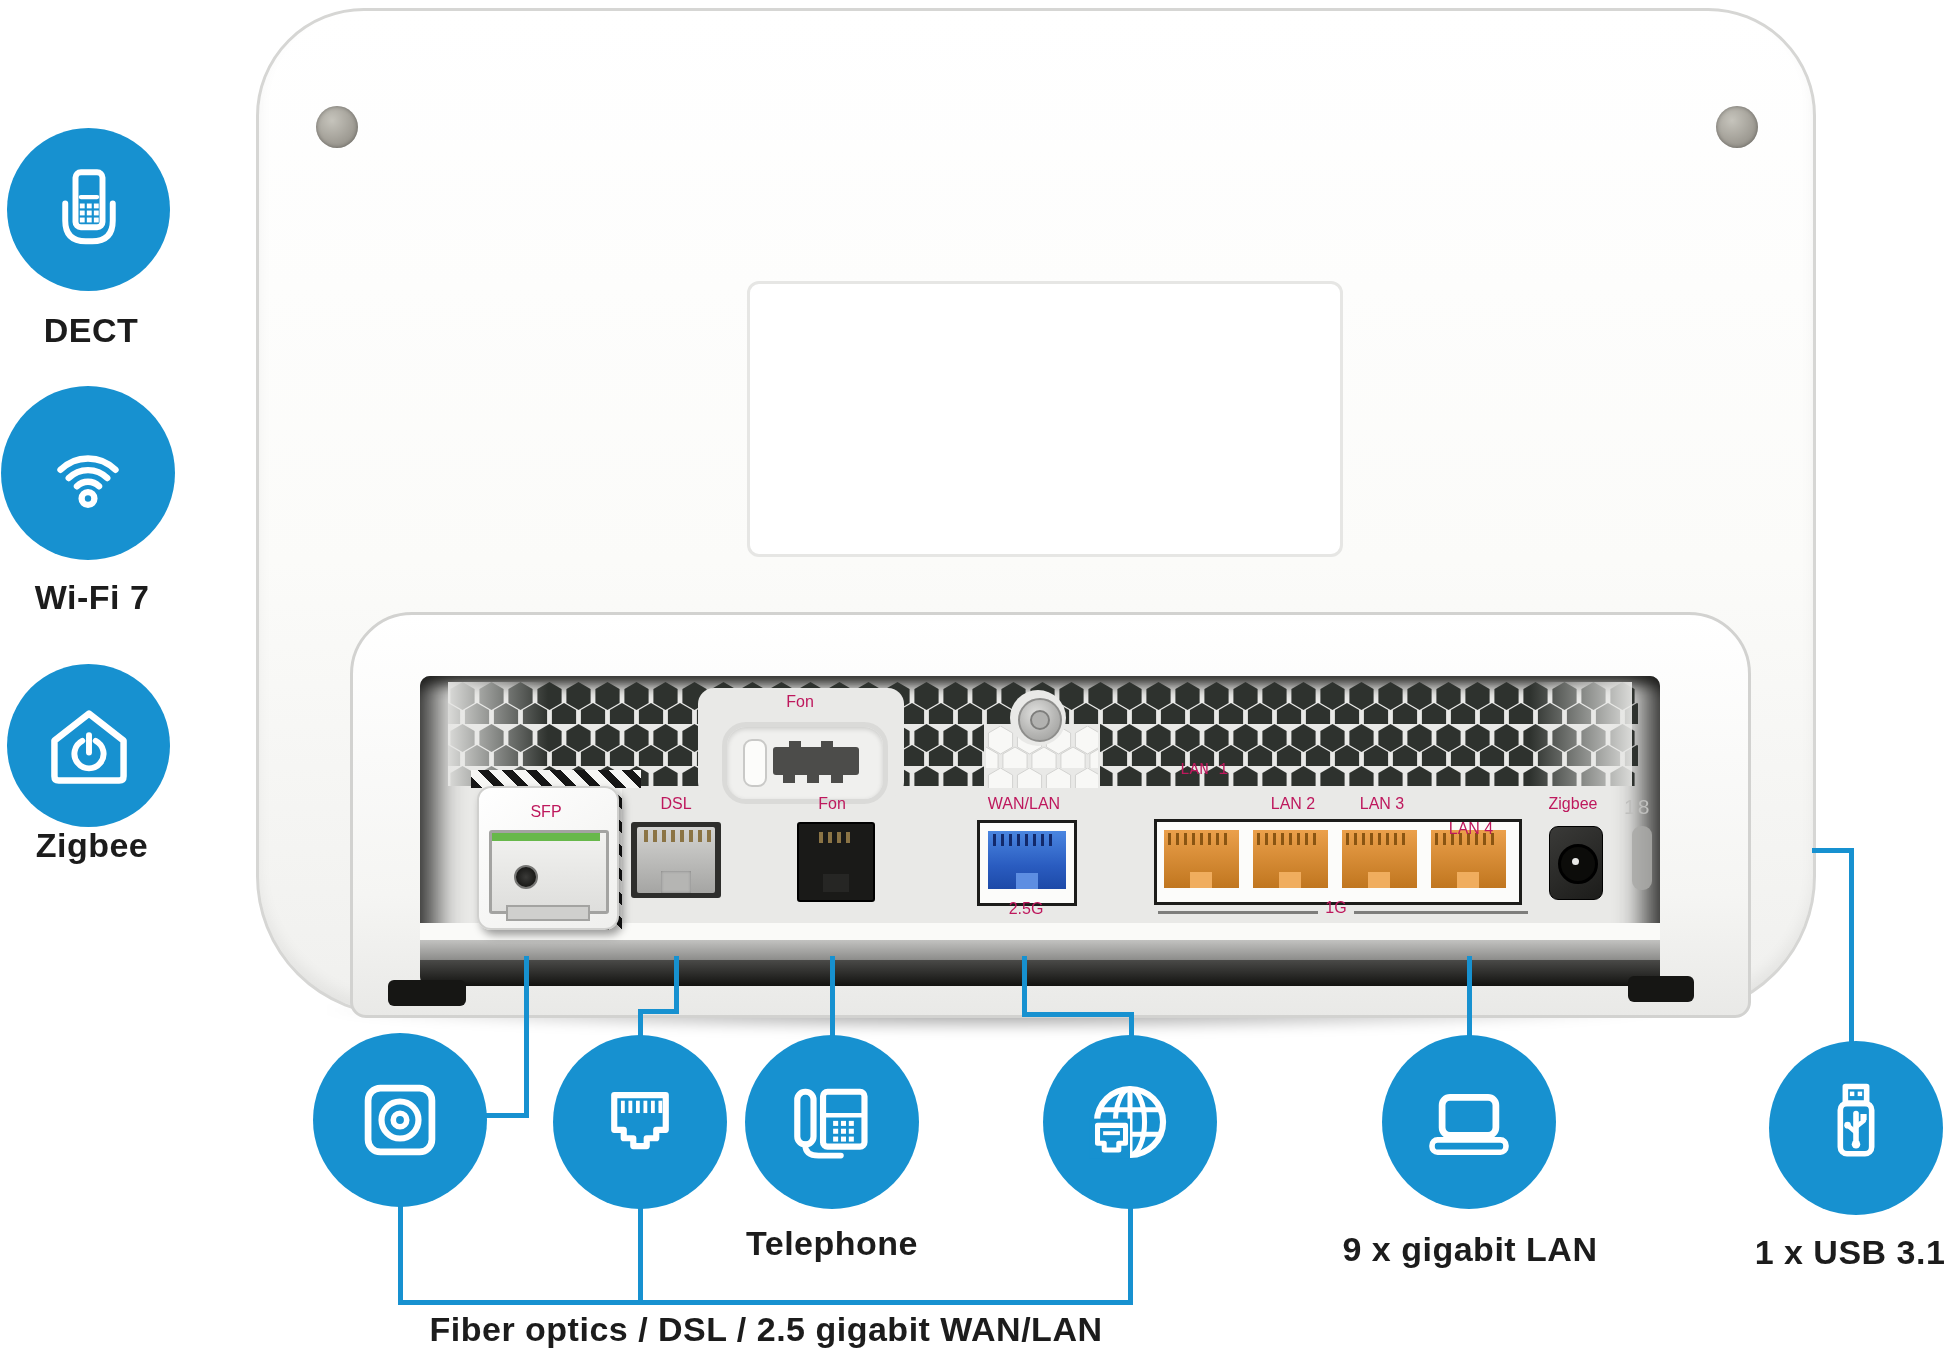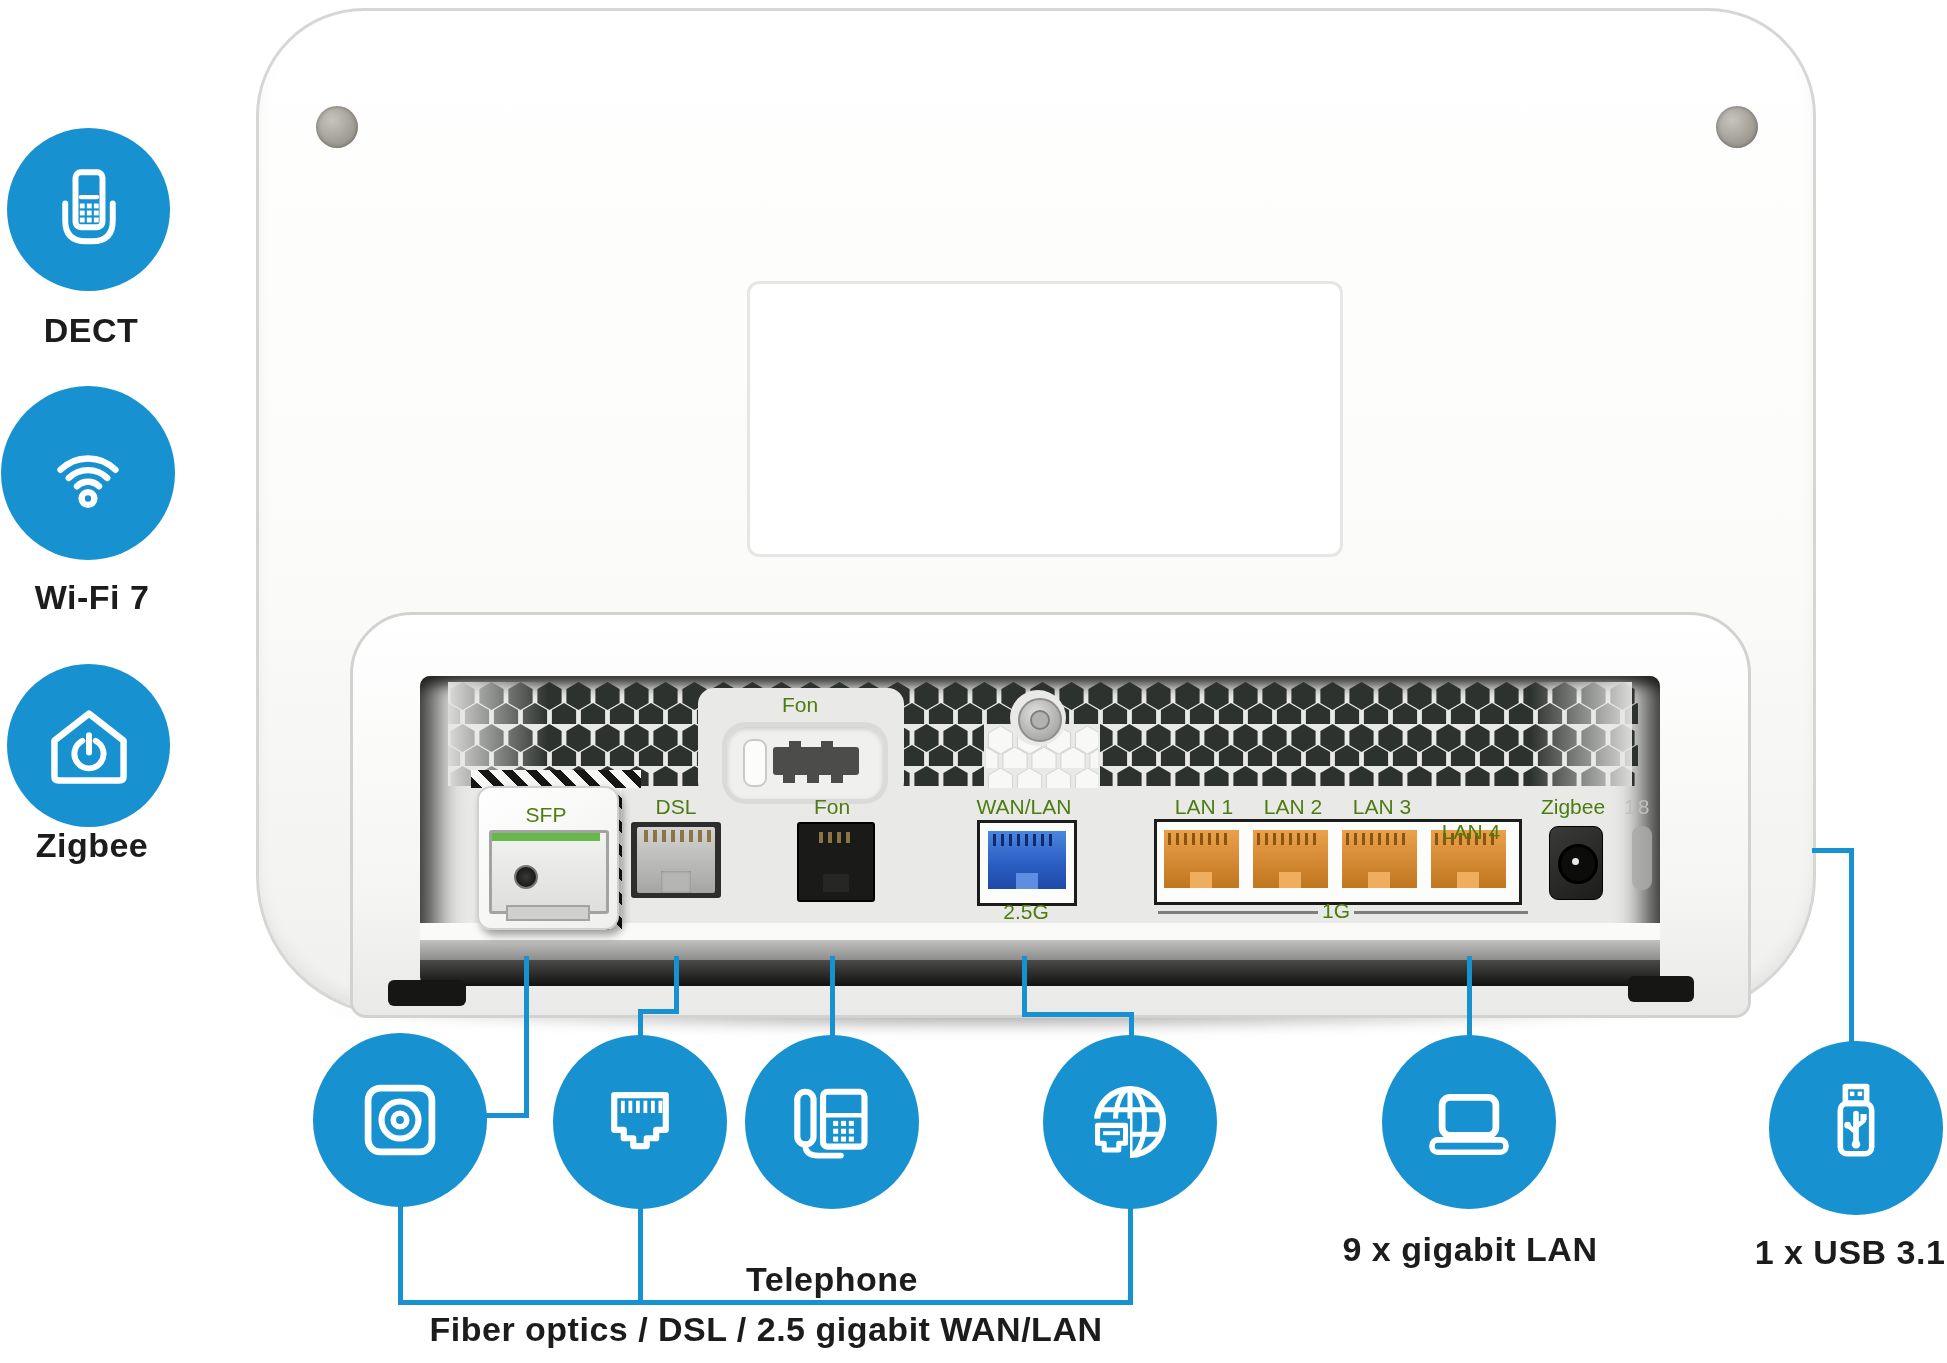--- a/index.html
+++ b/index.html
@@ -1,20 +1,20 @@
 <!DOCTYPE html>
 <html><head>
 <meta charset="utf-8">
 <style>
   html,body{margin:0;padding:0;background:#ffffff;}
   #stage{position:relative;width:1947px;height:1363px;background:#ffffff;overflow:hidden;
          font-family:"Liberation Sans","DejaVu Sans",sans-serif;}
   .abs{position:absolute;}
   .lbl{position:absolute;font-weight:bold;font-size:34px;color:#1c1c1c;text-align:center;letter-spacing:.5px;}
-  .plabel{position:absolute;font-size:21px;color:#4d7c0f;text-align:center;width:140px;}
+  .plabel{position:absolute;font-size:16px;color:#be185d;text-align:center;width:140px;}
   .bl{position:absolute;background:#1791d0;}
   .circ{position:absolute;background:#1791d0;border-radius:50%;display:flex;align-items:center;justify-content:center;}
   .jackpins{position:absolute;display:flex;gap:5px;}
   .pin{width:4px;height:12px;background:#8b7445;}
   .shadowband{position:absolute;background:radial-gradient(ellipse at center,rgba(0,0,0,.40),rgba(0,0,0,0) 68%);filter:blur(5px);}
 </style>
 </head>
 <body>
 
 <div id="stage">
@@ -199,21 +199,21 @@
 
   <div class="abs" style="left:1549px;top:826px;width:52px;height:72px;border-radius:9px;border:1px solid #000;
               background:linear-gradient(145deg,#3a3a38,#1c1c1a);">
     <div class="abs" style="left:8px;top:17px;width:34px;height:34px;border-radius:50%;border:3px solid #000;background:#0c0c0a;"></div>
     <div class="abs" style="left:22px;top:31px;width:7px;height:7px;border-radius:50%;background:#e8e8e6;"></div>
   </div>
 
   <div class="plabel" style="left:606px;top:795px;">DSL</div>
   <div class="plabel" style="left:762px;top:795px;">Fon</div>
   <div class="plabel" style="left:954px;top:795px;">WAN/LAN</div>
-  <div class="plabel" style="left:1134px;top:795px;">LAN 1</div>
+  <div class="plabel" style="left:1134px;top:761px;font-family:Liberation Mono, monospace;">LAN 1</div>
   <div class="plabel" style="left:1223px;top:795px;">LAN 2</div>
   <div class="plabel" style="left:1312px;top:795px;">LAN 3</div>
   <div class="plabel" style="left:1401px;top:820px;">LAN 4</div>
   <div class="plabel" style="left:1503px;top:795px;">Zigbee</div>
 
   <div class="plabel" style="left:956px;top:900px;">2.5G</div>
   <div class="abs" style="left:1158px;top:911px;width:160px;height:3px;background:#7e7e7c;"></div>
   <div class="plabel" style="left:1266px;top:899px;">1G</div>
   <div class="abs" style="left:1354px;top:911px;width:174px;height:3px;background:#7e7e7c;"></div>
 
@@ -348,18 +348,18 @@
       <rect x="36" y="28" width="28" height="45" rx="6"></rect>
       <line x1="50" y1="37" x2="50" y2="63"></line>
       <circle cx="50" cy="64.5" r="3.8" fill="#fff" stroke="none"></circle>
       <path d="M50 54 L43.5 48.5" stroke-width="4"></path>
       <circle cx="42.5" cy="47.5" r="3" fill="#fff" stroke="none"></circle>
       <path d="M50 49 L57 43.5" stroke-width="4"></path>
       <rect x="54" y="37.5" width="5.5" height="5.5" fill="#fff" stroke="none"></rect>
     </svg>
   </div>
 
-  <div class="lbl" style="left:582px;top:1224px;width:500px;margin-top:36px;">Telephone</div>
+  <div class="lbl" style="left:582px;top:1224px;width:500px;">Telephone</div>
   <div class="lbl" style="left:1220px;top:1230px;width:500px;">9 x gigabit LAN</div>
   <div class="lbl" style="left:1600px;top:1233px;width:500px;">1 x USB 3.1</div>
   <div class="lbl" style="left:366px;top:1310px;width:800px;">Fiber optics / DSL / 2.5 gigabit WAN/LAN</div>
 
 </div>
 
 </body></html>

